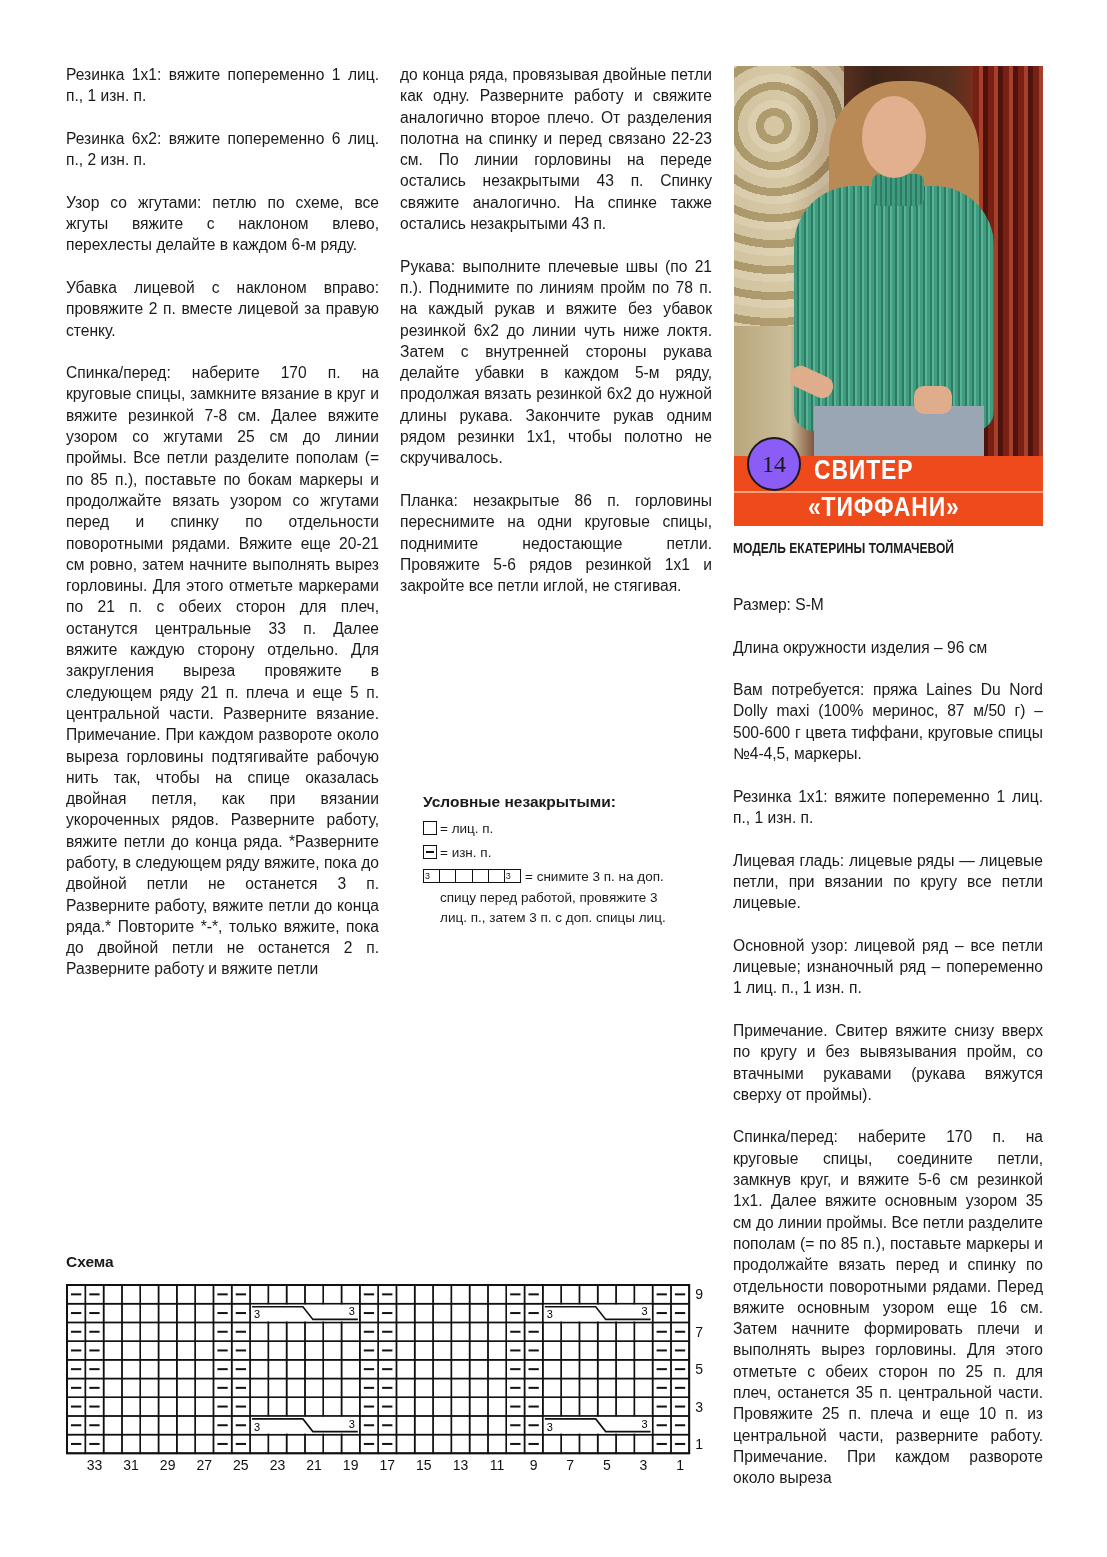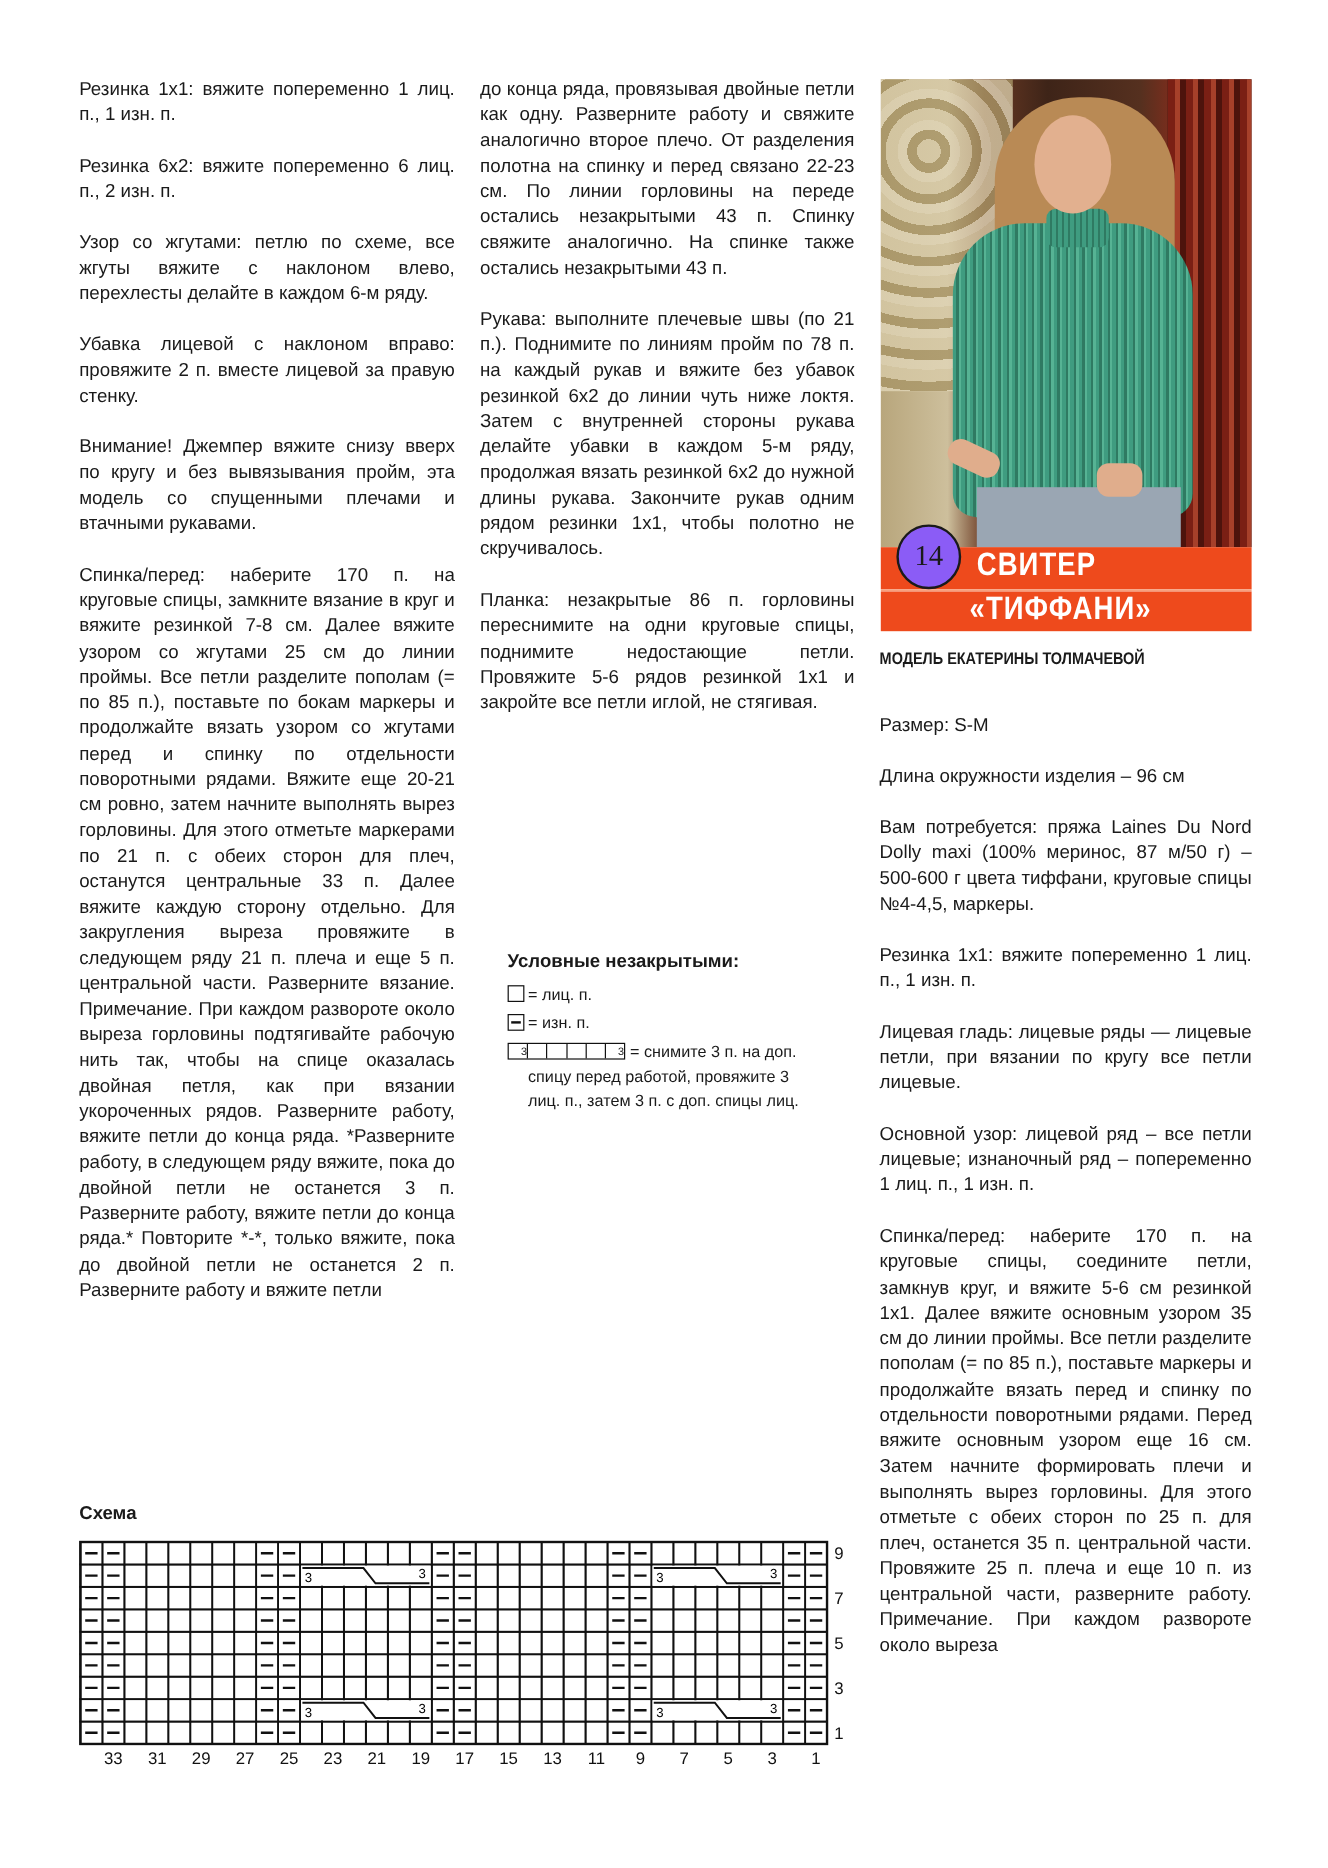--- a/index.html
+++ b/index.html
@@ -32,40 +32,39 @@
   .badge { position:absolute; left:747px; top:437px; width:54px; height:54px; border-radius:50%; background:#8b5cf6;
            border:2px solid #1a1a1a; box-sizing:border-box; font-family:"Liberation Serif", serif; font-size:24px;
            display:flex; align-items:center; justify-content:center; color:#1a1a1a; }
   .title1 { position:absolute; left:814px; top:455px; color:#fff; font-size:27px; font-weight:bold; letter-spacing:1px;
             font-family:"Liberation Sans Narrow","Liberation Sans",sans-serif; transform:scaleX(.85); transform-origin:left; }
   .title2 { position:absolute; left:808px; top:492px; color:#fff; font-size:27px; font-weight:bold; letter-spacing:1px;
             transform:scaleX(.85); transform-origin:left; }
   .author { position:absolute; left:733px; top:540px; font-size:14px; font-weight:bold; transform:scaleX(.86); transform-origin:left; white-space:nowrap; }
   .legend { position:absolute; left:423px; top:792px; font-size:14px; line-height:19px; }
   .legend .lt { font-weight:bold; font-size:15.5px; margin-bottom:5px; }
-  .legend .row { display:flex; align-items:center; height:24px;text-align:right; }
+  .legend .row { display:flex; align-items:center; height:24px; }
   .legend .sq { width:14px; height:14px; border:1.5px solid #111; box-sizing:border-box; position:relative; margin-right:3px; }
   .legend .sq.purl::after { content:""; position:absolute; left:2px; right:2px; top:5px; height:1.5px; background:#111; }
   .legend .cablesym { width:98px; height:14px; border:1.5px solid #111; box-sizing:border-box; position:relative; margin-right:4px; display:flex; }
   .legend .cablesym span { flex:1; border-right:1px solid #111; font-size:9px; line-height:12px; padding-left:1px; }
   .legend .cablesym span:last-child { border-right:none; }
   .legend .note { padding-left:17px; font-size:13.5px; line-height:20px; }
   .legend .txt { font-size:13.5px; }
   .chart-title { position:absolute; left:66px; top:1253px; font-size:15.5px; font-weight:bold; }
   #chart { position:absolute; left:60px; top:1278px; }
 </style>
 </head>
 <body>
 
 <div id="col1" class="col">
   <p><b>Резинка 1х1:</b><span> вяжите попеременно 1 лиц. п., 1 изн. п.</span></p>
   <p><b>Резинка 6х2:</b><span> вяжите попеременно 6 лиц. п., 2 изн. п.</span></p>
   <p><b>Узор со жгутами:</b><span> петлю </span><b>по схеме</b><span>, все жгуты вяжите с наклоном влево, перехлесты делайте в каждом 6-м ряду.</span></p>
   <p><b>Убавка лицевой с наклоном вправо:</b><span> провяжите 2 п. вместе лицевой за правую стенку.</span></p>
-  <p><b>Внимание!</b><span> Джемпер вяжите снизу вверх по кругу и без вывязывания пройм, эта модель со спущенными плечами и втачными рукавами.</span></p>
   <p><b>Спинка/перед:</b><span> наберите 170 п. на круговые спицы, замкните вязание в круг и вяжите резинкой 7-8 см. Далее вяжите узором со жгутами 25 см до линии проймы. Все петли разделите пополам (= по 85 п.), поставьте по бокам маркеры и продолжайте вязать узором со жгутами перед и спинку по отдельности поворотными рядами. Вяжите еще 20-21 см ровно, затем начните выполнять вырез горловины. Для этого отметьте маркерами по 21 п. с обеих сторон для плеч, останутся центральные 33 п. Далее вяжите каждую сторону отдельно. Для закругления выреза провяжите в следующем ряду 21 п. плеча и еще 5 п. центральной части. Разверните вязание. </span><b>Примечание.</b><span> При каждом развороте около выреза горловины подтягивайте рабочую нить так, чтобы на спице оказалась двойная петля, как при вязании укороченных рядов. Разверните работу, вяжите петли до конца ряда. *Разверните работу, в следующем ряду вяжите, пока до двойной петли не останется 3 п. Разверните работу, вяжите петли до конца ряда.* Повторите *-*, только вяжите, пока до двойной петли не останется 2 п. Разверните работу и вяжите петли</span></p>
 </div>
 
 <div id="col2" class="col">
   <p><span>до конца ряда, провязывая двойные петли как одну. Разверните работу и свяжите аналогично второе плечо. От разделения полотна на спинку и перед связано 22-23 см. По линии горловины на переде остались незакрытыми 43 п. Спинку свяжите аналогично. На спинке также остались незакрытыми 43 п.</span></p>
   <p><b>Рукава:</b><span> выполните плечевые швы (по 21 п.). Поднимите по линиям пройм по 78 п. на каждый рукав и вяжите без убавок резинкой 6х2 до линии чуть ниже локтя. Затем с внутренней стороны рукава делайте убавки в каждом 5-м ряду, продолжая вязать резинкой 6х2 до нужной длины рукава. Закончите рукав одним рядом резинки 1х1, чтобы полотно не скручивалось.</span></p>
   <p><b>Планка:</b><span> незакрытые 86 п. горловины переснимите на одни круговые спицы, поднимите недостающие петли. Провяжите 5-6 рядов резинкой 1х1 и закройте все петли иглой, не стягивая.</span></p>
 </div>
 
 <div class="legend">
@@ -112,20 +111,21 @@
 <div class="title2">«ТИФФАНИ»</div>
 <div class="author">МОДЕЛЬ ЕКАТЕРИНЫ ТОЛМАЧЕВОЙ</div>
 
 <div id="col3" class="col">
   <p><b>Размер: S-M</b></p>
   <p><b>Длина окружности изделия – 96 см</b></p>
   <p><b>Вам потребуется:</b><span> пряжа Laines Du Nord Dolly maxi (100% меринос, 87 м/50 г) – 500-600 г цвета тиффани, круговые спицы №4-4,5, маркеры.</span></p>
   <p><b>Резинка 1х1:</b><span> вяжите попеременно 1 лиц. п., 1 изн. п.</span></p>
   <p><b>Лицевая гладь:</b><span> лицевые ряды — лицевые петли, при вязании по кругу все петли лицевые.</span></p>
   <p><b>Основной узор:</b><span> лицевой ряд – все петли лицевые; изнаночный ряд – попеременно 1 лиц. п., 1 изн. п.</span></p>
+  <p><b>Примечание.</b><span> Свитер вяжите снизу вверх по кругу и без вывязывания пройм, со втачными рукавами (рукава вяжутся сверху от проймы).</span></p>
   <p><b>Спинка/перед:</b><span> наберите 170 п. на круговые спицы, соедините петли, замкнув круг, и вяжите 5-6 см резинкой 1х1. Далее вяжите основным узором 35 см до линии проймы. Все петли разделите пополам (= по 85 п.), поставьте маркеры и продолжайте вязать перед и спинку по отдельности поворотными рядами. Перед вяжите основным узором еще 16 см. Затем начните формировать плечи и выполнять вырез горловины. Для этого отметьте с обеих сторон по 25 п. для плеч, останется 35 п. центральной части. Провяжите 25 п. плеча и еще 10 п. из центральной части, разверните работу. </span><b>Примечание.</b><span> При каждом развороте около выреза</span></p>
 </div>
 
 <div class="chart-title">Схема</div>
 <svg id="chart" width="660" height="200">
     <rect x="610.9" y="156.6" width="18.3" height="18.7" fill="#fff" stroke="#111" stroke-width="1.6"></rect>
     <line x1="614.9" x2="625.1999999999999" y1="165.95" y2="165.95" stroke="#111" stroke-width="2"></line>
     <rect x="592.6" y="156.6" width="18.3" height="18.7" fill="#fff" stroke="#111" stroke-width="1.6"></rect>
     <line x1="596.6" x2="606.9" y1="165.95" y2="165.95" stroke="#111" stroke-width="2"></line>
     <rect x="574.3000000000001" y="156.6" width="18.3" height="18.7" fill="#fff" stroke="#111" stroke-width="1.6"></rect>

